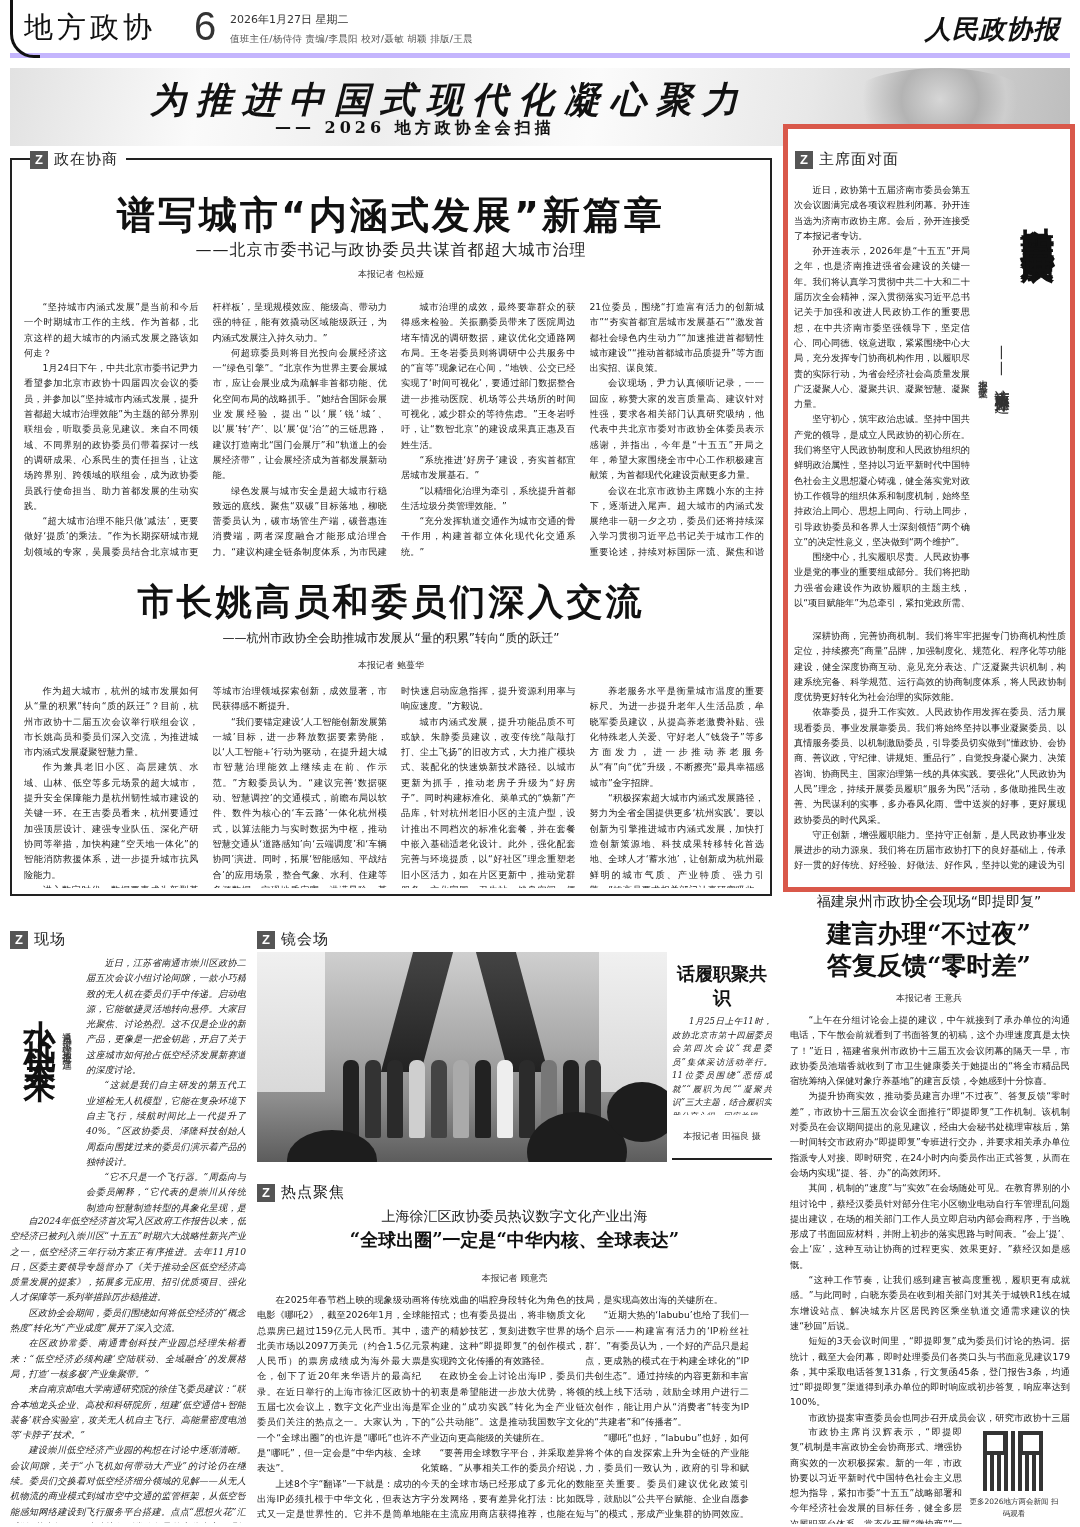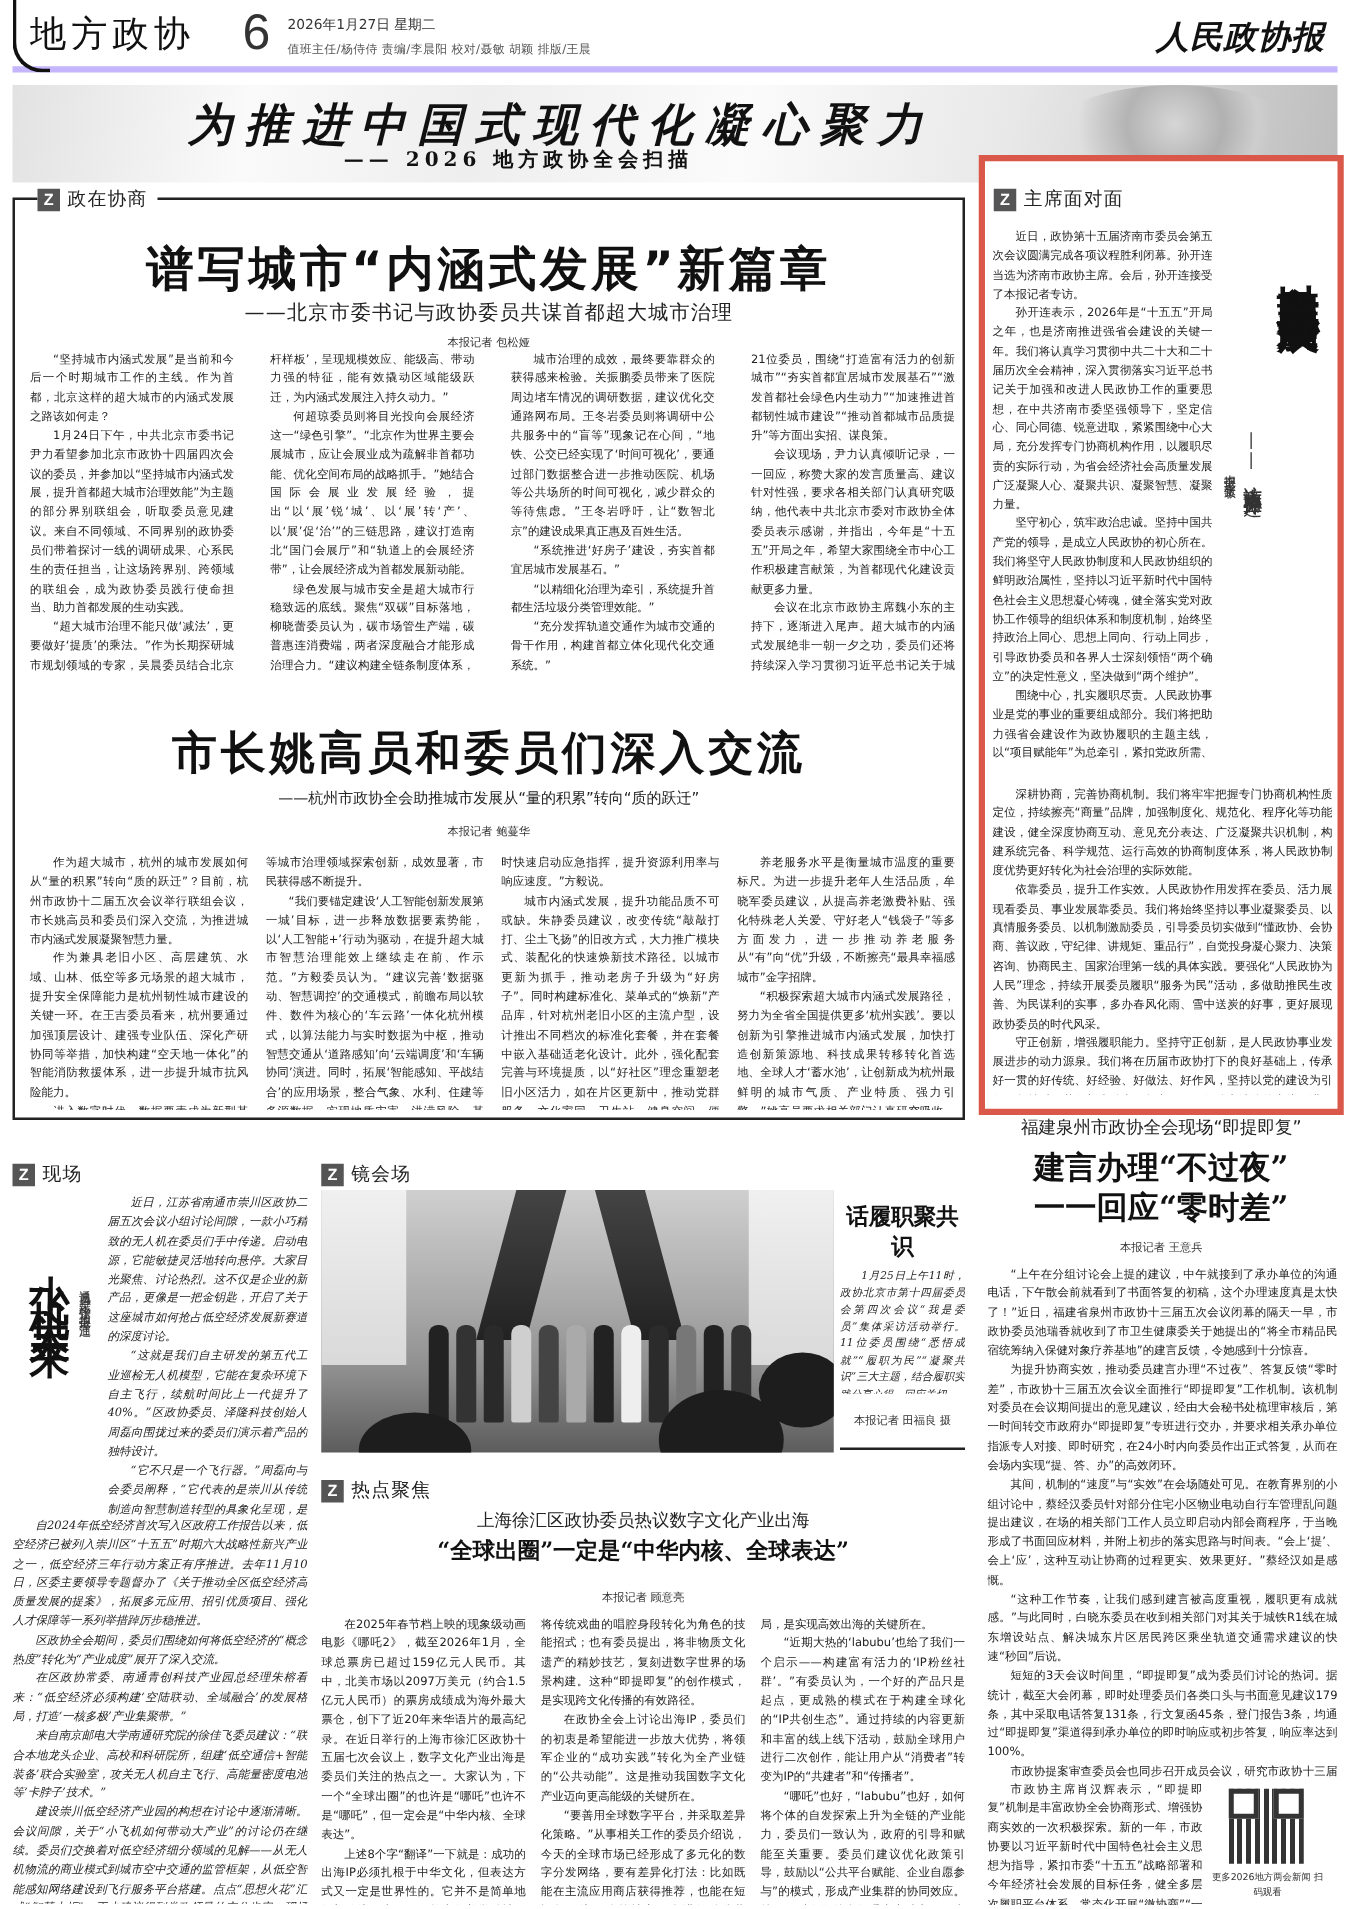--- a/index.html
+++ b/index.html
@@ -86,21 +86,21 @@
 <div class="box-left"></div>
 <div class="sec-label" style="left:30px; top:150px;">
   <div class="z-box">Z</div>
   <span class="t">政在协商</span>
 </div>
 
 <div class="headline" style="left:10px; top:190px; width:762px; font-size:38px; letter-spacing:3px;">谱写城市“内涵式发展”新篇章</div>
 <div class="subhead" style="left:10px; top:240px; width:762px; font-size:16px; letter-spacing:1px;">——北京市委书记与政协委员共谋首都超大城市治理</div>
 <div class="byline" style="left:10px; top:268px; width:762px;">本报记者   包松娅</div>
 
-<div class="cols" style="left:24px; top:280px; width:740px; height:258px; gap:29px;">
+<div class="cols" style="left:24px; top:299px; width:740px; height:258px; gap:14px;">
   <div class="col" style="width:177px;">
     <p>“坚持城市内涵式发展”是当前和今后一个时期城市工作的主线。作为首都，北京这样的超大城市的内涵式发展之路该如何走？</p>
     <p>1月24日下午，中共北京市委书记尹力看望参加北京市政协十四届四次会议的委员，并参加以“坚持城市内涵式发展，提升首都超大城市治理效能”为主题的部分界别联组会，听取委员意见建议。来自不同领域、不同界别的政协委员们带着探讨一线的调研成果、心系民生的责任担当，让这场跨界别、跨领域的联组会，成为政协委员践行使命担当、助力首都发展的生动实践。</p>
     <p>“超大城市治理不能只做‘减法’，更要做好‘提质’的乘法。”作为长期探研城市规划领域的专家，吴晨委员结合北京城市更新实践，提出以“城市复兴旗舰项目”为抓手，构建国际一城市一地区三级项目体系。“旗舰项目是城市复兴的‘标</p>
   </div>
   <div class="col" style="width:177px;">
     <p style="text-indent:0">杆样板’，呈现规模效应、能级高、带动力强的特征，能有效撬动区域能级跃迁，为内涵式发展注入持久动力。”</p>
     <p>何超琼委员则将目光投向会展经济这一“绿色引擎”。“北京作为世界主要会展城市，应让会展业成为疏解非首都功能、优化空间布局的战略抓手。”她结合国际会展业发展经验，提出“以‘展’锐‘城’、以‘展’转‘产’、以‘展’促‘治’”的三链思路，建议打造南北“国门会展厅”和“轨道上的会展经济带”，让会展经济成为首都发展新动能。</p>
     <p>绿色发展与城市安全是超大城市行稳致远的底线。聚焦“双碳”目标落地，柳晓蕾委员认为，碳市场管生产端，碳普惠连消费端，两者深度融合才能形成治理合力。“建议构建全链条制度体系，为市民建立个人碳账户，让绿色出行、低碳消费等每一份绿色贡献都清晰可见、有价值回馈。”</p>
   </div>
@@ -214,41 +214,41 @@
 <div class="byline" style="left:672px; top:1130px; width:100px; font-size:9px;">本报记者 田福良 摄</div>
 <div class="rule" style="left:672px; top:1158px; width:100px;"></div>
 
 <div class="sec-label" style="left:257px; top:1183px;">
   <div class="z-box">Z</div>
   <span class="t">热点聚焦</span>
 </div>
 <div class="subhead" style="left:257px; top:1208px; width:515px; font-size:14px;">上海徐汇区政协委员热议数字文化产业出海</div>
 <div class="headline" style="left:257px; top:1228px; width:515px; font-size:18px; font-family:'DejaVu Serif', serif;">“全球出圈”一定是“中华内核、全球表达”</div>
 <div class="byline" style="left:257px; top:1272px; width:515px;">本报记者   顾意亮</div>
-<div class="cols" style="left:257px; top:1292px; width:515px; height:232px; gap:12px;">
+<div class="cols" style="left:257px; top:1292px; width:515px; height:232px; ">
   <div class="col" style="width:164px;">
     <p>在2025年春节档上映的现象级动画电影《哪吒2》，截至2026年1月，全球总票房已超过159亿元人民币。其中，北美市场以2097万美元（约合1.5亿元人民币）的票房成绩成为海外最大票仓，创下了近20年来华语片的最高纪录。在近日举行的上海市徐汇区政协十五届七次会议上，数字文化产业出海是委员们关注的热点之一。大家认为，下一个“全球出圈”的也许是“哪吒”也许不是“哪吒”，但一定会是“中华内核、全球表达”。</p>
     <p>上述8个字“翻译”一下就是：成功的出海IP必须扎根于中华文化，但表达方式又一定是世界性的。它并不是简单地复刻传统元素，而是将中华美学精神、人文价值观深度融入全球通用的叙事语境中。有委员介绍，可以</p>
   </div>
   <div class="col" style="width:164px;">
     <p style="text-indent:0">将传统戏曲的唱腔身段转化为角色的技能招式；也有委员提出，将非物质文化遗产的精妙技艺，复刻进数字世界的场景构建。这种“即提即复”的创作模式，是实现跨文化传播的有效路径。</p>
     <p>在政协全会上讨论出海IP，委员们的初衷是希望能进一步放大优势，将领军企业的“成功实践”转化为全产业链的“公共动能”。这是推动我国数字文化产业迈向更高能级的关键所在。</p>
     <p>“要善用全球数字平台，并采取差异化策略。”从事相关工作的委员介绍说，今天的全球市场已经形成了多元化的数字分发网络，要有差异化打法：比如既能在主流应用商店获得推荐，也能在短视频、流媒体等社交平台进行精准营销，还能在专业社区与核心用户深度互动。这种立体化的渠道布</p>
   </div>
   <div class="col" style="width:164px;">
     <p style="text-indent:0">局，是实现高效出海的关键所在。</p>
     <p>“近期大热的‘labubu’也给了我们一个启示——构建富有活力的‘IP粉丝社群’。”有委员认为，一个好的产品只是起点，更成熟的模式在于构建全球化的“IP共创生态”。通过持续的内容更新和丰富的线上线下活动，鼓励全球用户进行二次创作，能让用户从“消费者”转变为IP的“共建者”和“传播者”。</p>
     <p>“哪吒”也好，“labubu”也好，如何将个体的自发探索上升为全链的产业能力，委员们一致认为，政府的引导和赋能至关重要。委员们建议优化政策引导，鼓励以“公共平台赋能、企业自愿参与”的模式，形成产业集群的协同效应。特别是对在海外赢得重大突破和国际声誉的标杆案例，要给予充分肯定，从而在全产业链营造开拓创新、追求卓越的氛围。</p>
   </div>
 </div>
 
 <div class="subhead" style="left:783px; top:893px; width:292px; font-size:14px;">福建泉州市政协全会现场“即提即复”</div>
 <div class="headline" style="left:783px; top:918px; width:292px; font-size:25px; font-family:'DejaVu Serif', serif; line-height:32px;">
   <div>建言办理“不过夜”</div>
-  <div>一一回应“零时差”</div>
+  <div>答复反馈“零时差”</div>
 </div>
 <div class="byline" style="left:783px; top:992px; width:292px;">本报记者   王意兵</div>
 <div class="red-text" style="left:790px; top:1012px; width:280px; height:412px;">
   <p>“上午在分组讨论会上提的建议，中午就接到了承办单位的沟通电话，下午散会前就看到了书面答复的初稿，这个办理速度真是太快了！”近日，福建省泉州市政协十三届五次会议闭幕的隔天一早，市政协委员池瑞香就收到了市卫生健康委关于她提出的“将全市精品民宿统筹纳入保健对象疗养基地”的建言反馈，令她感到十分惊喜。</p>
   <p>为提升协商实效，推动委员建言办理“不过夜”、答复反馈“零时差”，市政协十三届五次会议全面推行“即提即复”工作机制。该机制对委员在会议期间提出的意见建议，经由大会秘书处梳理审核后，第一时间转交市政府办“即提即复”专班进行交办，并要求相关承办单位指派专人对接、即时研究，在24小时内向委员作出正式答复，从而在会场内实现“提、答、办”的高效闭环。</p>
   <p>其间，机制的“速度”与“实效”在会场随处可见。在教育界别的小组讨论中，蔡经汉委员针对部分住宅小区物业电动自行车管理乱问题提出建议，在场的相关部门工作人员立即启动内部会商程序，于当晚形成了书面回应材料，并附上初步的落实思路与时间表。“会上‘提’、会上‘应’，这种互动让协商的过程更实、效果更好。”蔡经汉如是感慨。</p>
   <p>“这种工作节奏，让我们感到建言被高度重视，履职更有成就感。”与此同时，白晓东委员在收到相关部门对其关于城铁R1线在城东增设站点、解决城东片区居民跨区乘坐轨道交通需求建议的快速“秒回”后说。</p>
   <p>短短的3天会议时间里，“即提即复”成为委员们讨论的热词。据统计，截至大会闭幕，即时处理委员们各类口头与书面意见建议179条，其中采取电话答复131条，行文复函45条，登门报告3条，均通过“即提即复”渠道得到承办单位的即时响应或初步答复，响应率达到100%。</p>
   <p>市政协提案审查委员会也同步召开成员会议，研究市政协十三届五次会议提案初审情况。市政协副主席庄灿耀介绍，大会共收到提案718件，提案涉及面广、内容丰富，委员们紧贴市委、市政府中心工作，关注民生福祉，提出了许多操作性强的建议，会议就收到的提案进行讨论和审核，已形成提案初审报告。</p>
 </div>

